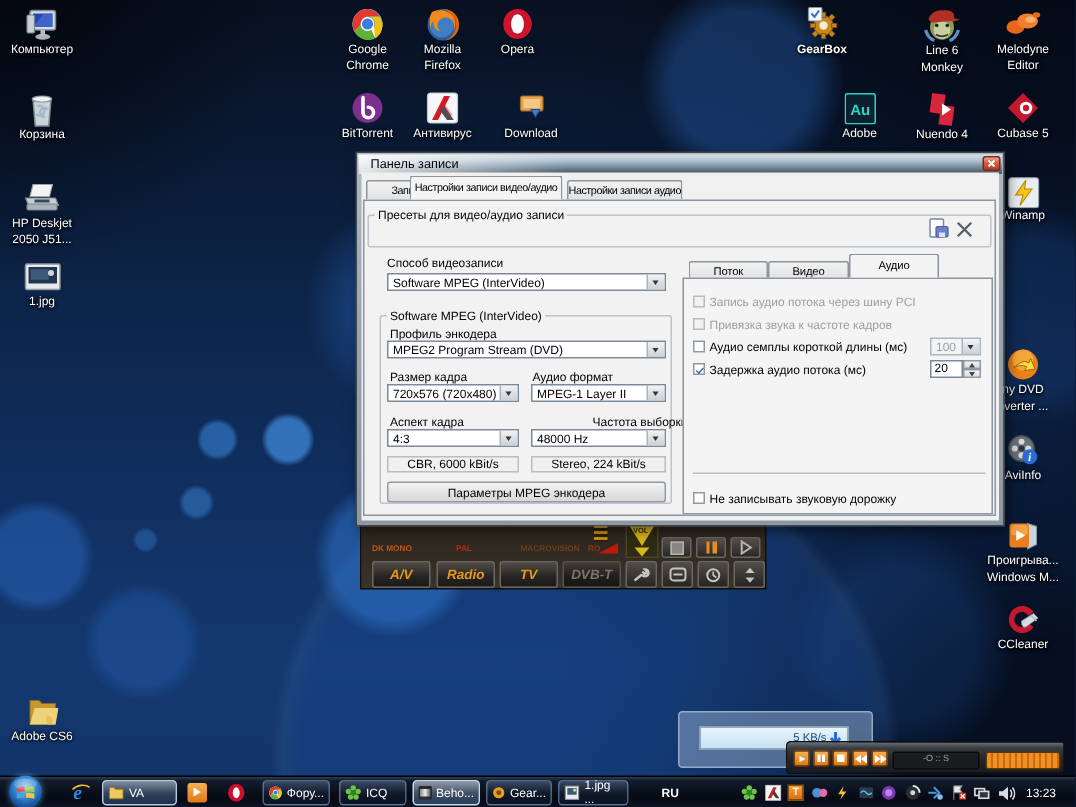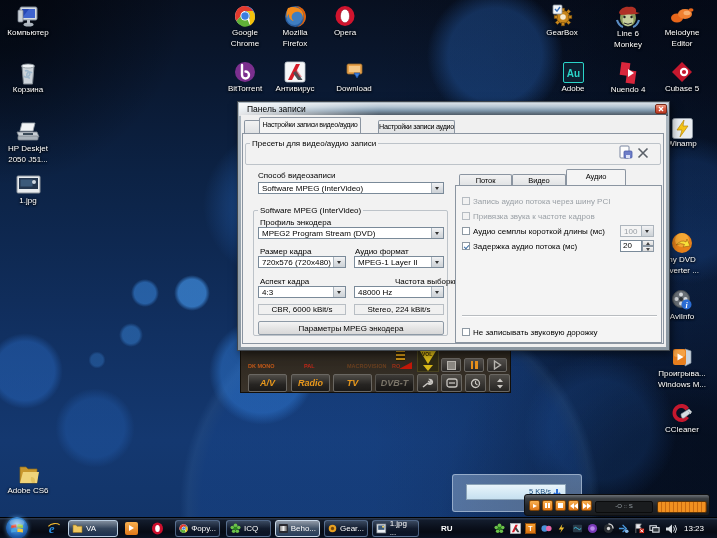--- a/index.html
+++ b/index.html
@@ -199,21 +199,21 @@
  <div class="g" style="width:24px;height:24px;">
   <svg width="24" height="22" viewBox="0 0 24 22">
    <rect x="5" y="3" width="15" height="10" rx="1.5" fill="#e8a24c" stroke="#9a6a28" stroke-width=".8"></rect>
    <rect x="7" y="5" width="11" height="6" fill="#f5c887"></rect>
    <path d="M12 12 h6 l-3 5 z" fill="#3b7edd" stroke="#1d4f9e" stroke-width=".7"></path>
   </svg>
  </div>
  <div class="t">Download</div>
 </div>
 
-<div class="ic" style="left:530px;top:4px;">
+<div class="ic" style="left:516px;top:4px;font-weight:bold;">
  <div class="g" style="width:24px;height:24px;">
   <svg width="24" height="24" viewBox="0 0 24 24">
    <g fill="#c8861c" stroke="#7c5410" stroke-width=".6">
     <circle cx="13" cy="13" r="6.5"></circle>
     <g>
      <rect x="11.6" y="4.2" width="2.8" height="3.4"></rect>
             <rect x="11.6" y="18.4" width="2.8" height="3.4"></rect>
      <rect x="4.2" y="11.6" width="3.4" height="2.8"></rect>
             <rect x="18.4" y="11.6" width="3.4" height="2.8"></rect>
      <rect x="6" y="6" width="3" height="3" transform="rotate(45 7.5 7.5)"></rect>
@@ -454,21 +454,21 @@
       <span id="dlgtitle">Панель записи</span>
     </div>
  <div id="dlgclose">
       <svg width="10" height="8" viewBox="0 0 10 8" style="position:absolute;left:0;top:0;">
         <path d="M3 2 L7 6 M7 2 L3 6" stroke="#fff" stroke-width="1.3"></path>
       </svg>
     </div>
  <div id="dlgclient">
 
   <div class="mtab" style="left:3px;top:5px;width:31px;padding-left:16px;">Запись</div>
-  <div class="mtab act" style="left:18px;top:2px;width:102px;">Настройки записи видео/аудио</div>
+  <div class="mtab act" style="left:32px;top:2px;width:102px;">Настройки записи видео/аудио</div>
   <div class="mtab" style="left:137px;top:5px;width:77px;">Настройки записи аудио</div>
   <div class="mtab" style="left:215px;top:5px;width:28px;margin-top:25px;">Снимок</div>
   <div id="page">
 
    <fieldset class="grp" style="left:2px;top:5px;width:416px;height:26px;">
     <legend>Пресеты для видео/аудио записи</legend>
    </fieldset>
    <svg style="position:absolute;left:376px;top:11px;" width="14" height="14" viewBox="0 0 14 14">
      <rect x="1" y="1" width="9" height="12" rx="1" fill="#fdfdfd" stroke="#7a86a0" stroke-width="1"></rect>
      <rect x="5" y="6" width="8" height="7" rx="1" fill="#6e7ec8" stroke="#4a5aa8" stroke-width=".8"></rect>

